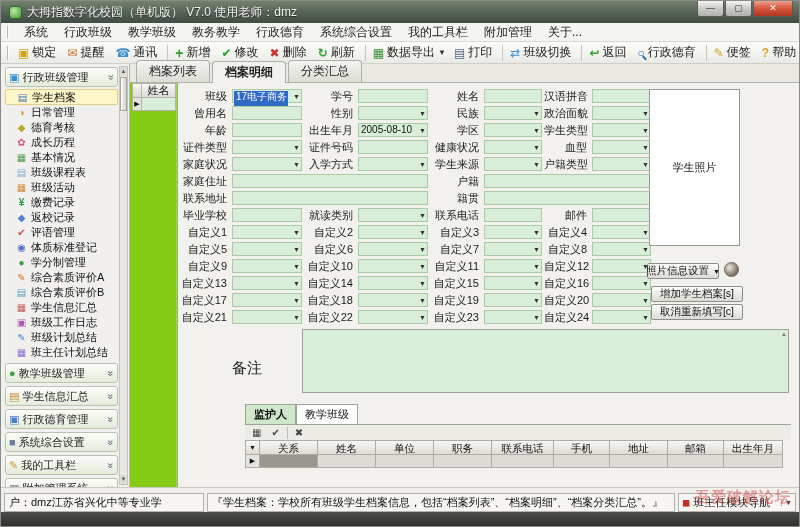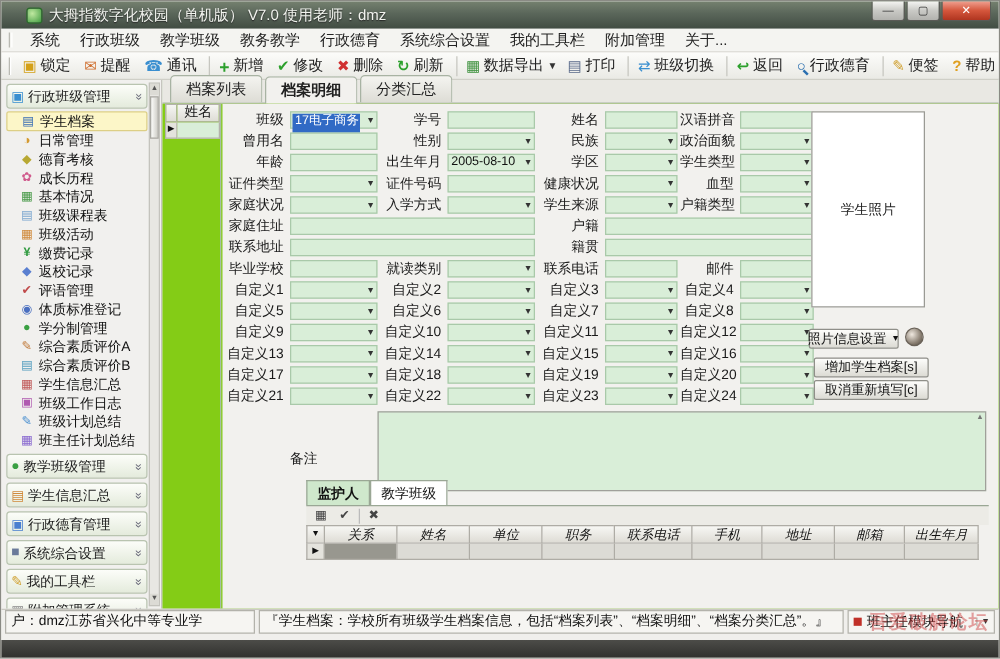--- a/index.html
+++ b/index.html
@@ -2,21 +2,21 @@
 <html><head>
 <meta charset="utf-8">
 <style>
   * { margin:0; padding:0; box-sizing:border-box; }
   html,body { width:800px; height:527px; overflow:hidden; font-family:"Liberation Sans","DejaVu Sans",sans-serif; }
   .window { position:relative; width:800px; height:527px; background:#f0efec; border:1px solid #8a8a84; overflow:hidden; }
 
   
   .titlebar { position:absolute; left:0; top:0; width:100%; height:22px;
     background:linear-gradient(180deg,#75816f 0%,#5a665a 45%,#414c42 100%);
-    display:flex; align-items:center; padding:0 20px; }
+    display:flex; align-items:center; padding:0 8px; }
   .app-icon { width:13px; height:13px; border-radius:3px; background:radial-gradient(circle at 35% 35%,#bfe8a0,#3f9a3f); border:1px solid #2c6a2c; margin-right:5px; }
   .title-text { color:#f2f4ef; font-size:12px; text-shadow:0 1px 1px #222; white-space:nowrap; }
   .win-controls { position:absolute; right:6px; top:0; display:flex; }
   .win-btn { width:27px; height:16px; border:1px solid #5a5a56; border-top:none; border-radius:0 0 3px 3px;
     background:linear-gradient(180deg,#f5f5f3,#c9c9c5 50%,#b2b2ae); color:#333; font-size:9px; text-align:center; line-height:15px; margin-left:1px; }
   .win-btn.close { width:40px; background:linear-gradient(180deg,#f0a090,#d4563c 50%,#b03520); color:#fff; }
 
   
   .menubar { position:absolute; left:0; top:22px; width:100%; height:19px; background:#f4f4f1; border-bottom:1px solid #d9d8d2; display:flex; align-items:center; padding-left:4px; }
   .menu-grip { width:3px; height:12px; border-left:1px solid #b9b9b2; border-right:1px solid #fff; margin:0 6px 0 2px; }
@@ -84,43 +84,43 @@
   .photo-box { position:absolute; left:519px; top:6px; width:91px; height:157px; background:#fff; border:1px solid #9a9a94; display:flex; align-items:center; justify-content:center; }
   .photo-box span { font-size:11px; color:#222; }
   .mini-btn { position:absolute; height:16px; background:linear-gradient(180deg,#fdfdfb,#dcdbd4); border:1px solid #8f8f89; border-radius:2px; font-size:10.5px; color:#111; display:flex; align-items:center; justify-content:center; white-space:nowrap; }
   .btn-photo { left:517px; top:180px; width:72px; }
   .btn-photo .dd { font-size:7px; margin-left:4px; }
   .camera { position:absolute; left:594px; top:179px; width:15px; height:15px; border-radius:50%; background:radial-gradient(circle at 35% 35%,#efe8df,#8a7f72 60%,#4d463c); border:1px solid #6a6258; }
   .btn-add { left:521px; top:203px; width:92px; }
   .btn-cancel { left:521px; top:221px; width:92px; }
 
   
-  .remarks-label { position:absolute; left:102px; top:276px; font-size:11px; color:#1a1a1a; }
+  .remarks-label { position:absolute; left:102px; top:276px; font-size:15px; color:#1a1a1a; }
   .remarks { position:absolute; left:172px; top:246px; width:487px; height:64px; background:#d9eed8; border:1px solid #a0a09a; }
   .remarks .rs { position:absolute; right:1px; top:1px; font-size:6px; color:#777; }
 
   
-  .guardian { position:absolute; left:115px; top:304px; width:546px; height:92px; }
+  .guardian { position:absolute; left:115px; top:324px; width:546px; height:92px; }
   .gtabs { display:flex; height:17px; align-items:flex-end; }
   .gtab { font-size:11px; padding:2px 8px; border:1px solid #9aa795; border-bottom:none; background:#fff; color:#111; }
   .gtab.active { background:#cfe8cc; font-weight:bold; }
   .gtools { height:16px; border-top:1px solid #9aa795; display:flex; align-items:center; background:#ecebe6; padding-left:2px; }
   .gtool { font-size:10px; color:#444; padding:0 5px; }
   .gtool.sep { padding:0; margin:0 2px; border-left:1px solid #bbb; height:12px; }
-  .gtable { display:grid; grid-template-columns:14px 58px 58px 58px 58px 62px 56px 58px 56px 60px;font-style:italic; }
+  .gtable { display:grid; grid-template-columns:14px 58px 58px 58px 58px 62px 56px 58px 56px 60px; }
   .ghead-host,.grow-host { display:contents; }
   .gh { height:15px; background:linear-gradient(180deg,#f7f7f4,#dedcd5); border:1px solid #aeaca5; border-right:none; font-size:10.5px; text-align:center; line-height:14px; color:#111; white-space:nowrap; overflow:hidden; }
   .gh:last-child { border-right:1px solid #aeaca5; }
   .gc { height:13px; background:#dcdbd5; border:1px solid #aeaca5; border-top:none; border-right:none; }
   .gc:last-child { border-right:1px solid #aeaca5; }
   .gc.sel { background:#98978f; }
   .gc.marker { font-size:7px; color:#111; text-align:center; line-height:11px; background:#e4e3dd; }
 
   
-  .statusbar { position:absolute; left:0; top:486px; width:100%; height:25px; background:#f0efec; border-top:1px solid #cac9c2; display:flex; align-items:flex-start; padding:0 3px; }
+  .statusbar { position:absolute; left:0; top:486px; width:100%; height:25px; background:#f0efec; border-top:1px solid #cac9c2; display:flex; align-items:flex-end; padding:0 3px; }
   .sbox { background:#f6f5f2; border:1px solid #b3b2ab; height:19px; font-size:11px; color:#111; line-height:17px; padding:0 4px; white-space:nowrap; overflow:hidden; }
   .sb-user { width:200px; }
   .sb-info { width:468px; margin-left:3px; }
   .sb-nav { margin-left:3px; flex:1; display:flex; align-items:center; background:#f6f5f2; border:1px solid #b3b2ab; height:19px; padding:0 3px; }
   .sb-nav .nicon { color:#c03028; font-size:10px; margin-right:3px; }
   .sb-nav .nlabel { font-size:11px; color:#111; white-space:nowrap; overflow:hidden; flex:1; }
   .sb-nav .ndd { font-size:7px; color:#333; border-left:1px solid #b3b2ab; padding-left:3px; }
 
   .bottomstrip { position:absolute; left:0; top:511px; width:100%; height:16px; background:linear-gradient(180deg,#4c4c48,#2d2d2a); }
   .watermark { position:absolute; right:8px; top:487px; font-size:15px; font-weight:bold; color:rgba(205,70,70,0.5); letter-spacing:1px; pointer-events:none; }

